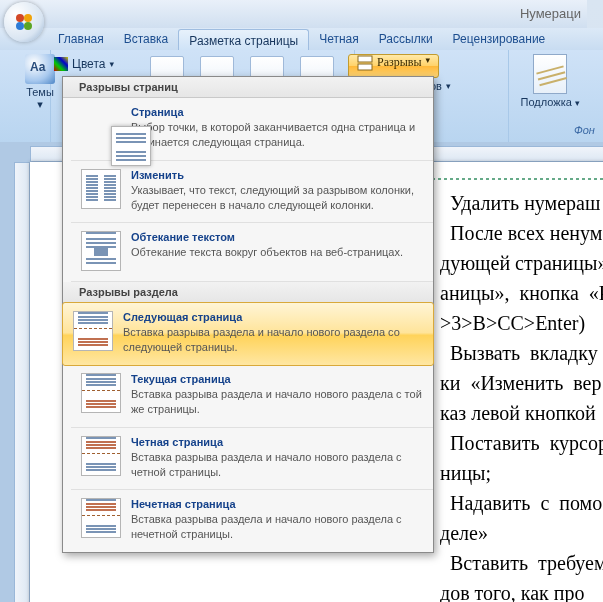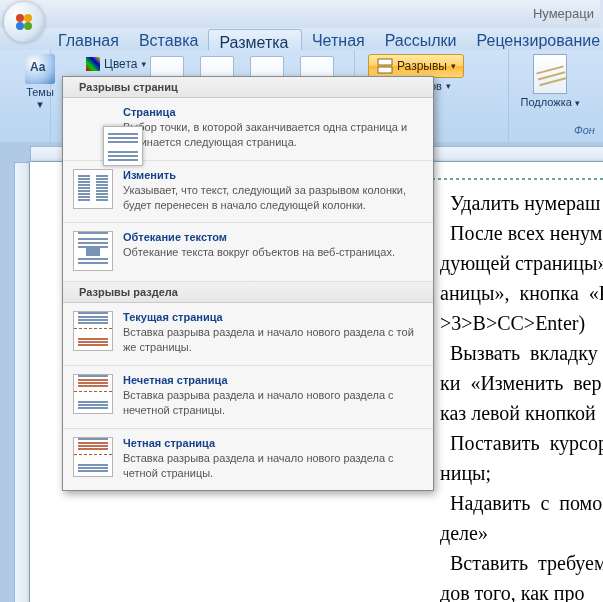--- a/index.html
+++ b/index.html
@@ -13,21 +13,21 @@
     background: #fff;
   }
   .app {
     position: relative;
     width: 603px;
     height: 602px;
     background: linear-gradient(#d9e5f2, #cfe0f2);
   }
   .titlebar {
     position: absolute;
-    top: 0; left: 0; right: 3px;
+    top: 0; left: 0; right: 16px;
     height: 28px;
     background: linear-gradient(#e9f0f9, #d0dff0);
     border-bottom: 1px solid #b5cde8;
     text-align: center;
   }
   .title-text {
     position: absolute;
     top: 6px; right: 6px;
     color: #666;
     font-size: 13px;
@@ -46,21 +46,21 @@
   }
   .office-btn svg { width: 24px; height: 24px; }
   .tabs {
     position: absolute;
     top: 28px; left: 0; right: 0;
     height: 22px;
     background: linear-gradient(#dce9f7,#c8dcf1);
     border-bottom: 1px solid #aac5e3;
     display: flex;
     padding-left: 48px;
-    font-size: 16px;
+    font-size: 12px;
     color: #1d4e8f;
   }
   .tab {
     padding: 4px 10px 0 10px;
     cursor: pointer;
   }
   .tab.active {
     background: linear-gradient(#e7f1fb,#cfe3f7);
     border: 1px solid #9fbde0;
     border-bottom: none;
@@ -71,48 +71,47 @@
   .ribbon {
     position: absolute;
     top: 50px; left: 0; right: 0;
     height: 92px;
     background: linear-gradient(#cfe2f7,#b9d5f0);
     border-bottom: 1px solid #8caed2;
     display: flex;
   }
   .razryvy-btn {
     position: absolute;
-    top: 54px; left: 368px;
+    top: 54px; left: 348px;
     height: 22px;
     padding: 0 8px;
     background: linear-gradient(#ffe9a8,#ffd36b 48%,#ffb93a 52%,#ffd779);
     border: 1px solid #c29b2f;
     border-radius: 3px;
     display: flex;
-    align-items: center;
     font-size: 12px;
     color: #3a2a00;
+    font-family: Liberation Serif, serif;
   }
   .razryvy-btn .ricon {
     width: 16px; height: 16px;
     margin-right: 4px;
   }
   .razryvy-btn .dd {
     margin-left: 4px;
     font-size: 9px;
   }
   .tsveta-btn {
     position: absolute;
     top: 54px; left: 54px;
     height: 20px;
     display: flex;
     align-items: center;
     font-size: 12px;
     color: #17365d;
-    padding-left: 32px;
   }
   .tsveta-btn .cbox {
     width: 14px; height: 14px;
     margin-right: 4px;
     background: linear-gradient(45deg,#c00,#0c0,#00c,#cc0);
   }
   .tsveta-btn .dd { margin-left:4px; font-size:9px; color:#17365d;}
   .temy-big {
     position: absolute;
     top: 54px; left: 20px;
@@ -242,20 +241,21 @@
     background:linear-gradient(#f2f2f2,#e6e6e6);
     border-bottom:1px solid #c9c9c9;
     font-weight:bold;
     padding:4px 16px;
     color:#444;
   }
   .dd-item {
     display:flex;
     padding:8px 10px 10px 10px;
     border-bottom:1px solid #e0e0e0;
+    margin-left:8px;
   }
   .dd-item:last-child{border-bottom:none;}
   .dd-item .dd-icon{
     width:38px;height:38px;
     flex:0 0 38px;
     margin-right:10px;
     border:1px solid #b5b5b5;
     background:#fff;
     position:relative;
   }
@@ -429,47 +429,57 @@
           <div class="sq"></div>
         </div>
       <div class="dd-body">
         <div class="dd-title">Обтекание текстом</div>
         <div class="dd-desc">Обтекание текста вокруг объектов на веб-страницах.</div>
       </div>
     </div>
 
     <div class="dd-header">Разрывы раздела</div>
 
+    <div class="dd-item highlight">
+      <div class="dd-icon sect-next">
+        <div class="top lines-blue"></div>
+          <div class="bot lines-red"></div>
+      </div>
+      <div class="dd-body">
+        <div class="dd-title">Следующая страница</div>
+        <div class="dd-desc">Вставка разрыва раздела и начало нового раздела со следующей страницы.</div>
+      </div>
+    </div>
 
     <div class="dd-item">
       <div class="dd-icon sect-cur">
         <div class="top lines-blue"></div>
           <div class="bot lines-red"></div>
       </div>
       <div class="dd-body">
         <div class="dd-title">Текущая страница</div>
         <div class="dd-desc">Вставка разрыва раздела и начало нового раздела с той же страницы.</div>
       </div>
     </div>
 
     <div class="dd-item">
+      <div class="dd-icon sect-even">
+        <div class="top lines-red"></div>
+          <div class="bot lines-blue"></div>
+      </div>
+      <div class="dd-body">
+        <div class="dd-title">Четная страница</div>
+        <div class="dd-desc">Вставка разрыва раздела и начало нового раздела с четной страницы.</div>
+      </div>
+    </div>
+
+    <div class="dd-item">
       <div class="dd-icon sect-odd">
         <div class="top lines-red"></div>
           <div class="bot lines-blue"></div>
       </div>
       <div class="dd-body">
         <div class="dd-title">Нечетная страница</div>
         <div class="dd-desc">Вставка разрыва раздела и начало нового раздела с нечетной страницы.</div>
       </div>
     </div>
-
-    <div class="dd-item">
-      <div class="dd-icon sect-even">
-        <div class="top lines-red"></div>
-          <div class="bot lines-blue"></div>
-      </div>
-      <div class="dd-body">
-        <div class="dd-title">Четная страница</div>
-        <div class="dd-desc">Вставка разрыва раздела и начало нового раздела с четной страницы.</div>
-      </div>
-    </div>
   </div>
 </div>
 
 </body></html>

